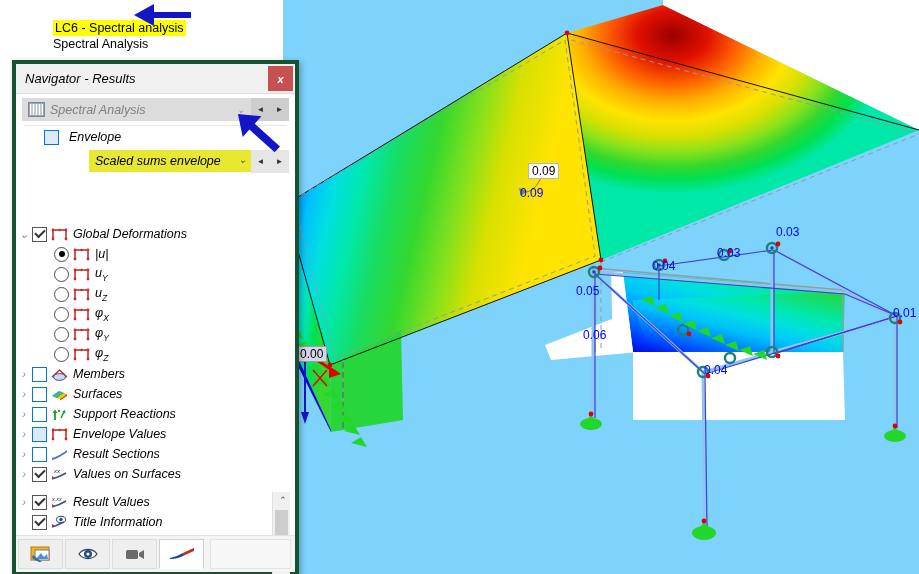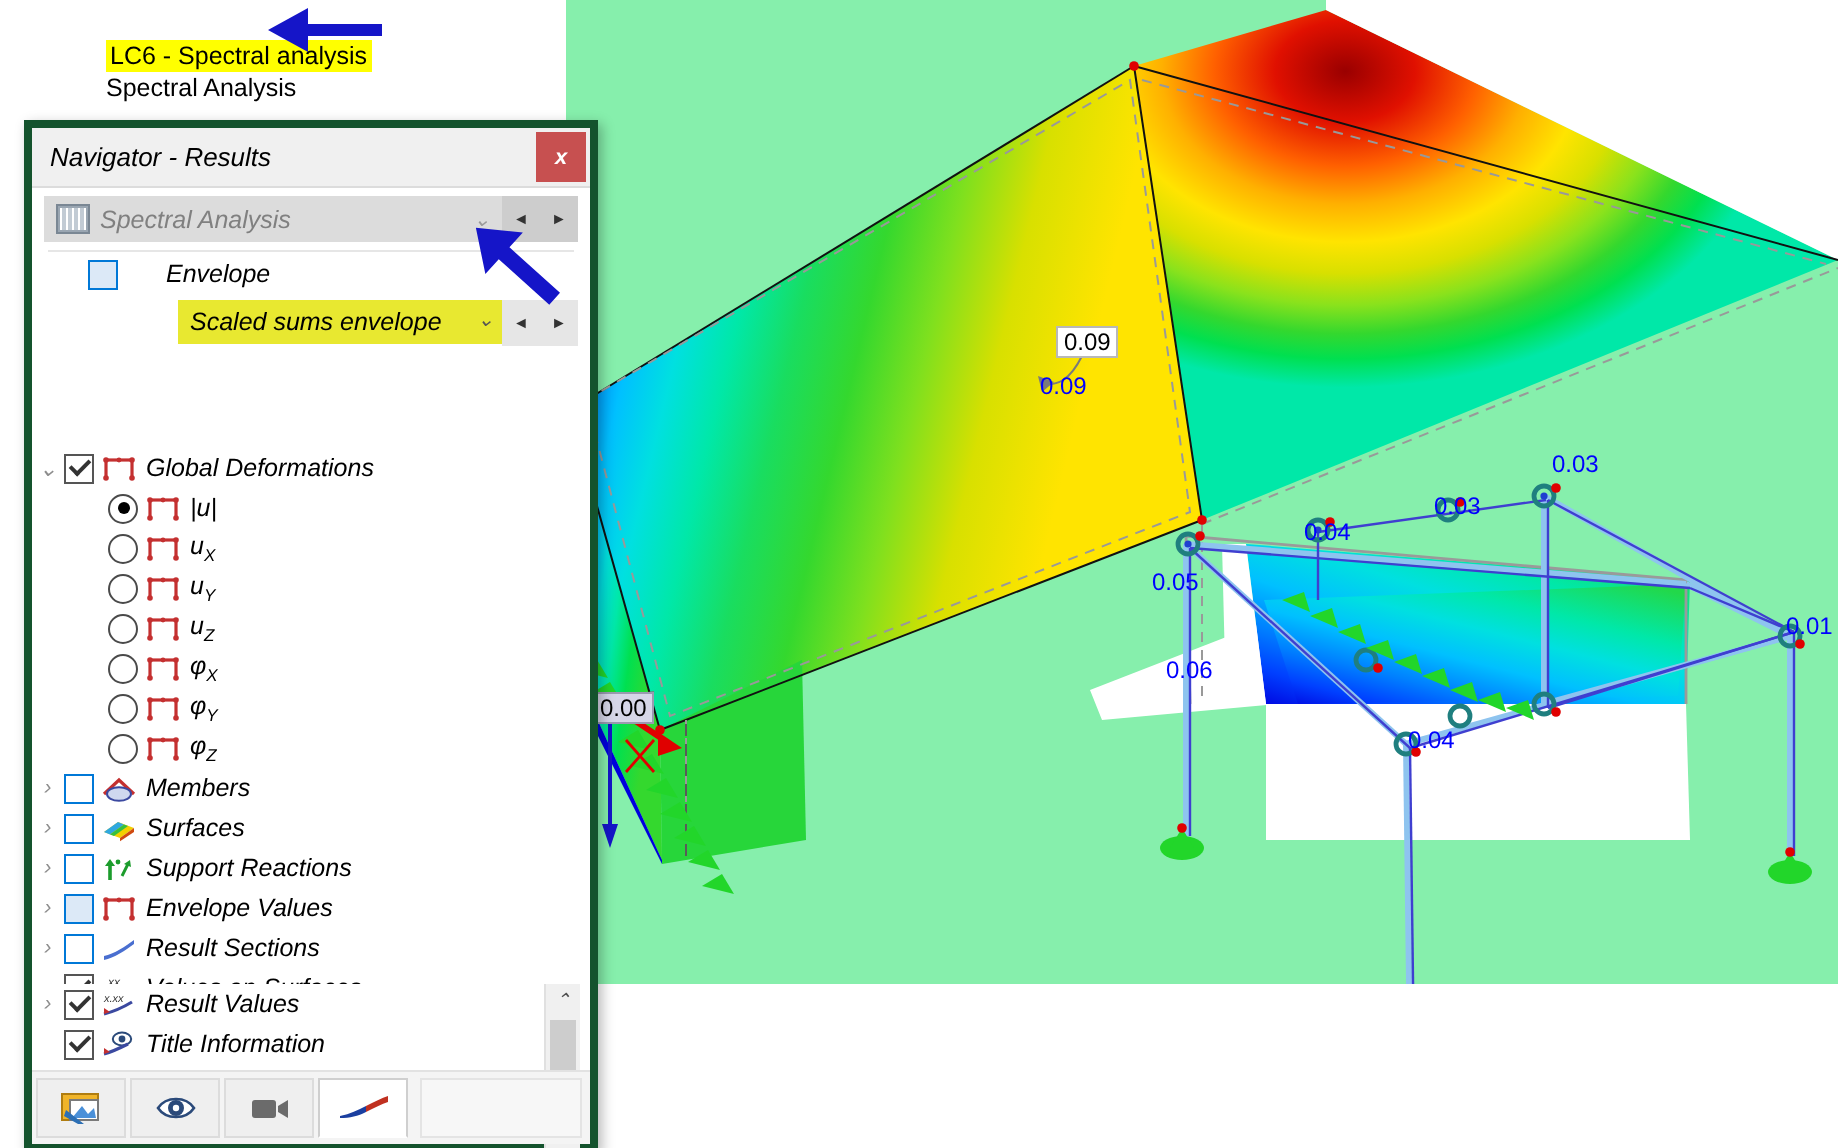--- a/index.html
+++ b/index.html
@@ -9,21 +9,21 @@
     font-family:"Liberation Sans", sans-serif;
     font-size:12px;color:#000;
   }
   
   #header{position:absolute;left:5px;top:20px;z-index:40;margin-left:48px;}
   .hdr-line{font-size:12.5px;line-height:16px;white-space:nowrap;}
   .hl-highlight{background:#ffff00;display:inline-block;padding:0 2px;}
   
   .ann-arrow{position:absolute;z-index:60;}
   
-  #viewport{position:absolute;left:283px;top:0;width:636px;height:492px;background:#86efac;overflow:hidden;}
+  #viewport{position:absolute;left:283px;top:0;width:636px;height:574px;background:#7dd3fc;overflow:hidden;}
   #viewport svg{position:absolute;left:0;top:0;}
   .val-lbl{
     position:absolute;color:#0000ff;font-size:12px;
     font-family:"Liberation Sans", sans-serif;white-space:nowrap;z-index:30;
   }
   .val-box{
     position:absolute;color:#000;font-size:12px;background:#d6d6e8;
     border:1px solid #9a9ab0;padding:0 3px;white-space:nowrap;z-index:30;
   }
   .val-box.white{background:#ffffff;border:1px solid #b8b8b8;color:#000;}
@@ -74,21 +74,21 @@
   .cb{
     width:13px;height:13px;border:1px solid #0078d7;background:#fff;flex:none;
     display:flex;align-items:center;justify-content:center;
   }
   .cb.filled{background:#dce9f7;}
   .cb.grey{border:1px solid #555;}
   .cb .tick{
     width:8px;height:4px;border-left:2px solid #333;border-bottom:2px solid #333;
     transform:rotate(-45deg) translate(1px,-1px);
   }
-  .env-label{margin-left:24px;font-size:12.5px;}
+  .env-label{margin-left:10px;font-size:12.5px;}
   .combo-row2{display:flex;align-items:center;height:22px;margin:3px 6px 0 73px;}
   .combo-yellow{
     flex:1;height:22px;background:#e8e830;border:0;display:flex;align-items:center;
     color:#000;font-size:12.5px;padding-left:6px;position:relative;
   }
   .combo-yellow .cchev{position:absolute;right:4px;top:4px;color:#555;font-size:10px;}
   
   #tree{position:absolute;left:0;top:160px;width:277px;height:268px;overflow:hidden;}
   .tnode{display:flex;align-items:center;height:20px;white-space:nowrap;}
   .texp{width:16px;text-align:center;color:#8d8d8d;font-size:11px;flex:none;cursor:pointer;}
@@ -473,36 +473,20 @@
             <path d="M3,3 L16,3" stroke="#c43030" stroke-width="1.6" fill="none"></path>
             <path d="M3,3 L3,12" stroke="#c43030" stroke-width="1.6" fill="none"></path>
             <path d="M16,3 L16,12" stroke="#c43030" stroke-width="1.6" fill="none"></path>
             <circle cx="3" cy="3" r="1.4" fill="#c43030"></circle>
             <circle cx="16" cy="3" r="1.4" fill="#c43030"></circle>
             <circle cx="3" cy="12" r="1.4" fill="#c43030"></circle>
             <circle cx="16" cy="12" r="1.4" fill="#c43030"></circle>
             <circle cx="9.5" cy="3" r="1.2" fill="#c43030"></circle>
           </svg></span>
         <span class="tlabel">|u|</span>
-      </div>
-      <div class="tnode">
-        <span class="texp"></span>
-        <span class="tindent" style="width: 22px;"></span>
-        <span class="radio"></span>
-        <span class="ticon"><svg width="19" height="15" viewBox="0 0 19 15">
-            <path d="M3,3 L16,3" stroke="#c43030" stroke-width="1.6" fill="none"></path>
-            <path d="M3,3 L3,12" stroke="#c43030" stroke-width="1.6" fill="none"></path>
-            <path d="M16,3 L16,12" stroke="#c43030" stroke-width="1.6" fill="none"></path>
-            <circle cx="3" cy="3" r="1.4" fill="#c43030"></circle>
-            <circle cx="16" cy="3" r="1.4" fill="#c43030"></circle>
-            <circle cx="3" cy="12" r="1.4" fill="#c43030"></circle>
-            <circle cx="16" cy="12" r="1.4" fill="#c43030"></circle>
-            <circle cx="9.5" cy="3" r="1.2" fill="#c43030"></circle>
-          </svg></span>
-        <span class="tlabel">u<sub>X</sub></span>
       </div>
       <div class="tnode">
         <span class="texp"></span>
         <span class="tindent" style="width: 22px;"></span>
         <span class="radio"></span>
         <span class="ticon"><svg width="19" height="15" viewBox="0 0 19 15">
             <path d="M3,3 L16,3" stroke="#c43030" stroke-width="1.6" fill="none"></path>
             <path d="M3,3 L3,12" stroke="#c43030" stroke-width="1.6" fill="none"></path>
             <path d="M16,3 L16,12" stroke="#c43030" stroke-width="1.6" fill="none"></path>
             <circle cx="3" cy="3" r="1.4" fill="#c43030"></circle>

